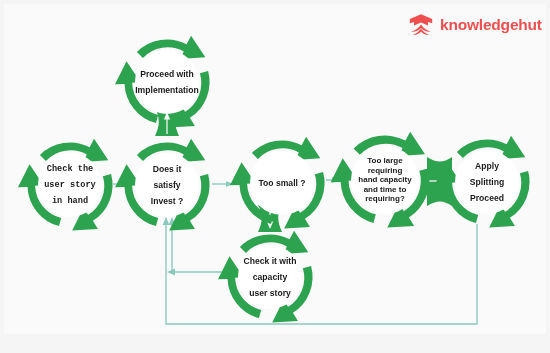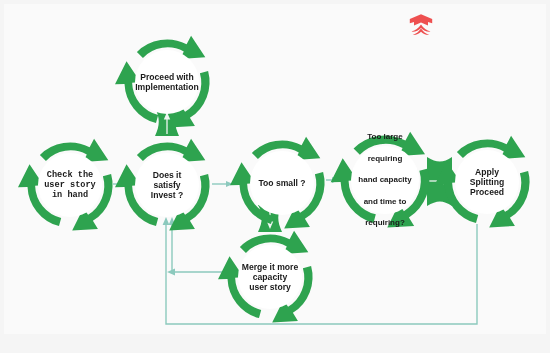--- a/index.html
+++ b/index.html
@@ -25,22 +25,22 @@
     position:absolute;
     text-align:center;
     font-weight:bold;
     color:#1a1a1a;
     line-height:1.18;
     pointer-events:none;
     display:flex;align-items:center;justify-content:center;
     flex-direction:column;
   }
   .node-label span{display:block;white-space:nowrap;}
-  .n-sm{font-size:8.6px;}
-  .n-xs{font-size:8.0px;gap:12px;}
+  .n-sm{font-size:8.6px;gap:6px;}
+  .n-xs{font-size:8.0px;}
   svg{display:block;}
 </style>
 </head>
 <body>
 
 <svg id="stage" viewBox="0 0 550 353">
 
   <rect x="0" y="0" width="550" height="353" fill="#f5f5f5"></rect>
   <rect x="4" y="4" width="542" height="330" fill="#fafafa"></rect>
 
@@ -189,24 +189,25 @@
   <span>requiring?</span>
 </div>
 
 <div class="node-label n-sm" style="left:443px;top:156px;width:88px;height:52px;">
   <span>Apply</span>
   <span>Splitting</span>
   <span>Proceed</span>
 </div>
 
 <div class="node-label n-sm" style="left:220px;top:251px;width:100px;height:52px;">
-  <span>Merge it more</span>
+  <span>Check it with</span>
   <span>capacity</span>
   <span>user story</span>
 </div>
 
 <div id="logo">
   <svg id="logo-mark" viewBox="0 0 26 24">
     <path d="M13 1.2 L24.2 6.0 L24.2 10.2 L20.0 9.0 L20.0 12.4 L13 9.6 L6 12.4 L6 9.0 L1.8 10.2 L1.8 6.0 Z" fill="#ee5050"></path>
     <path d="M13 11.5 C10.5 15.0, 7.5 17.5, 3.4 18.6 C7.6 18.9, 10.6 17.6, 13 15.0 C15.4 17.6, 18.4 18.9, 22.6 18.6 C18.5 17.5, 15.5 15.0, 13 11.5 Z" fill="#ee5050"></path>
     <path d="M13 15.6 C11.0 18.6, 8.3 20.8, 4.8 22.0 C8.6 22.1, 11.1 20.9, 13 18.8 C14.9 20.9, 17.4 22.1, 21.2 22.0 C17.7 20.8, 15.0 18.6, 13 15.6 Z" fill="#ee5050"></path>
   </svg>
+  <div id="logo-text">knowledgehut</div>
 </div>
 
 </body></html>

